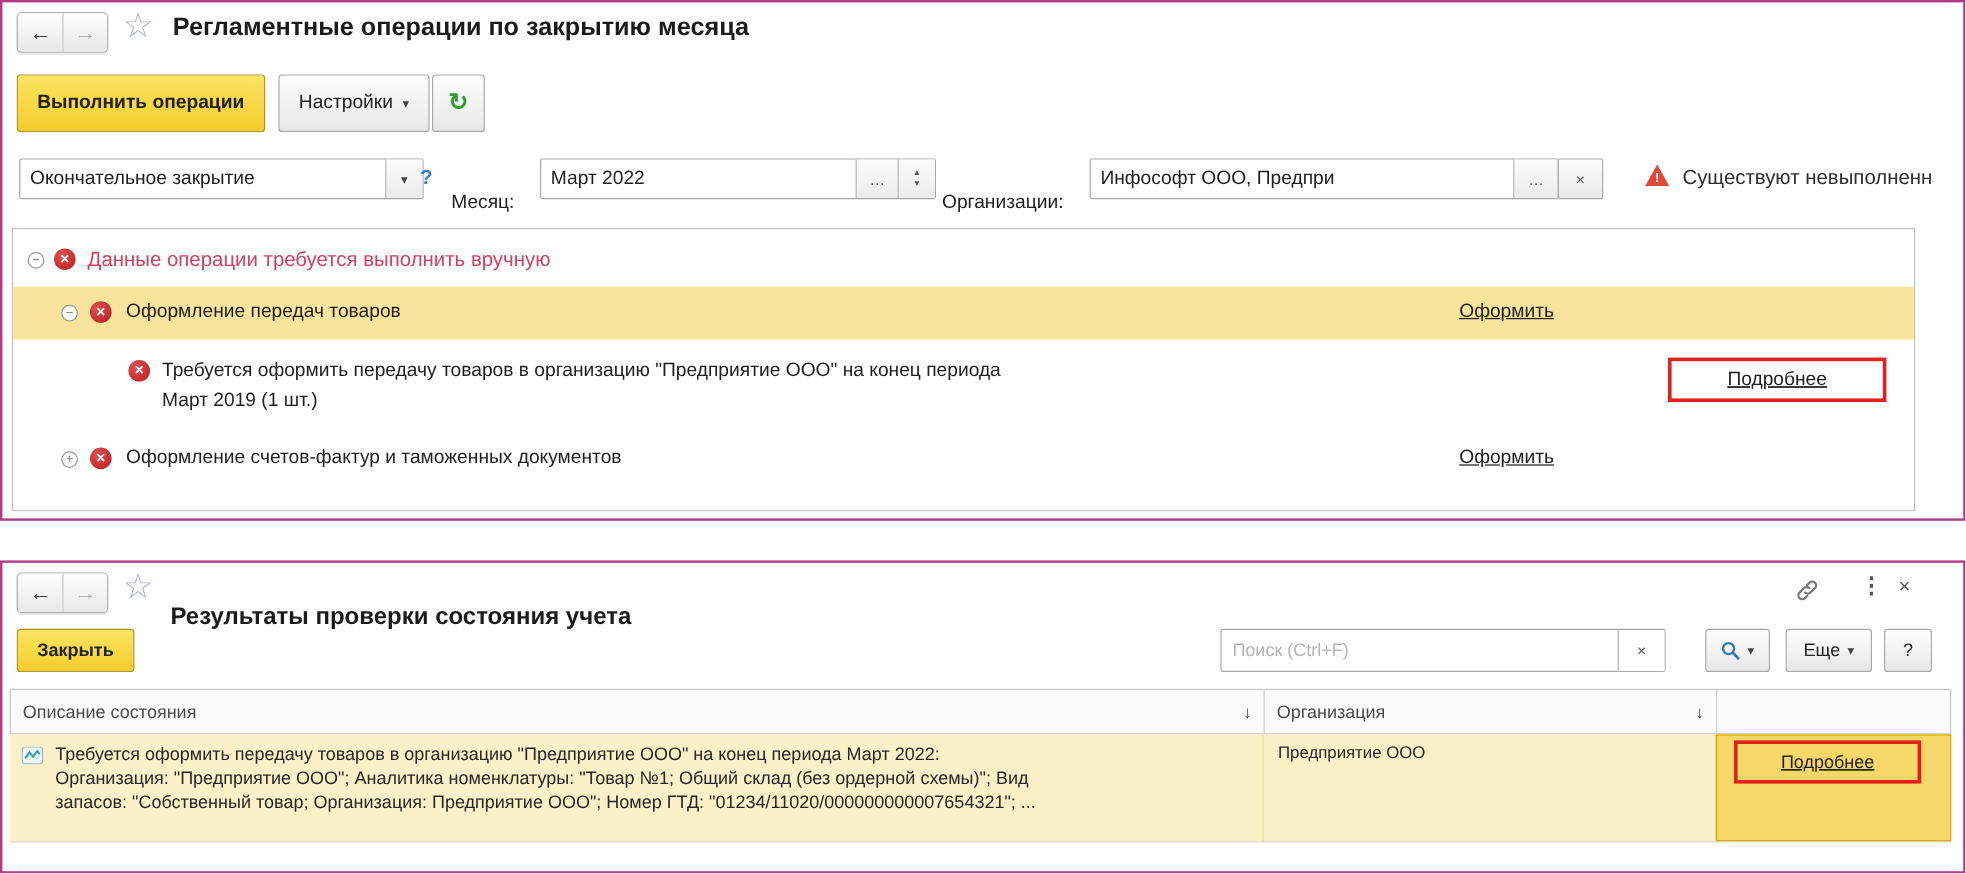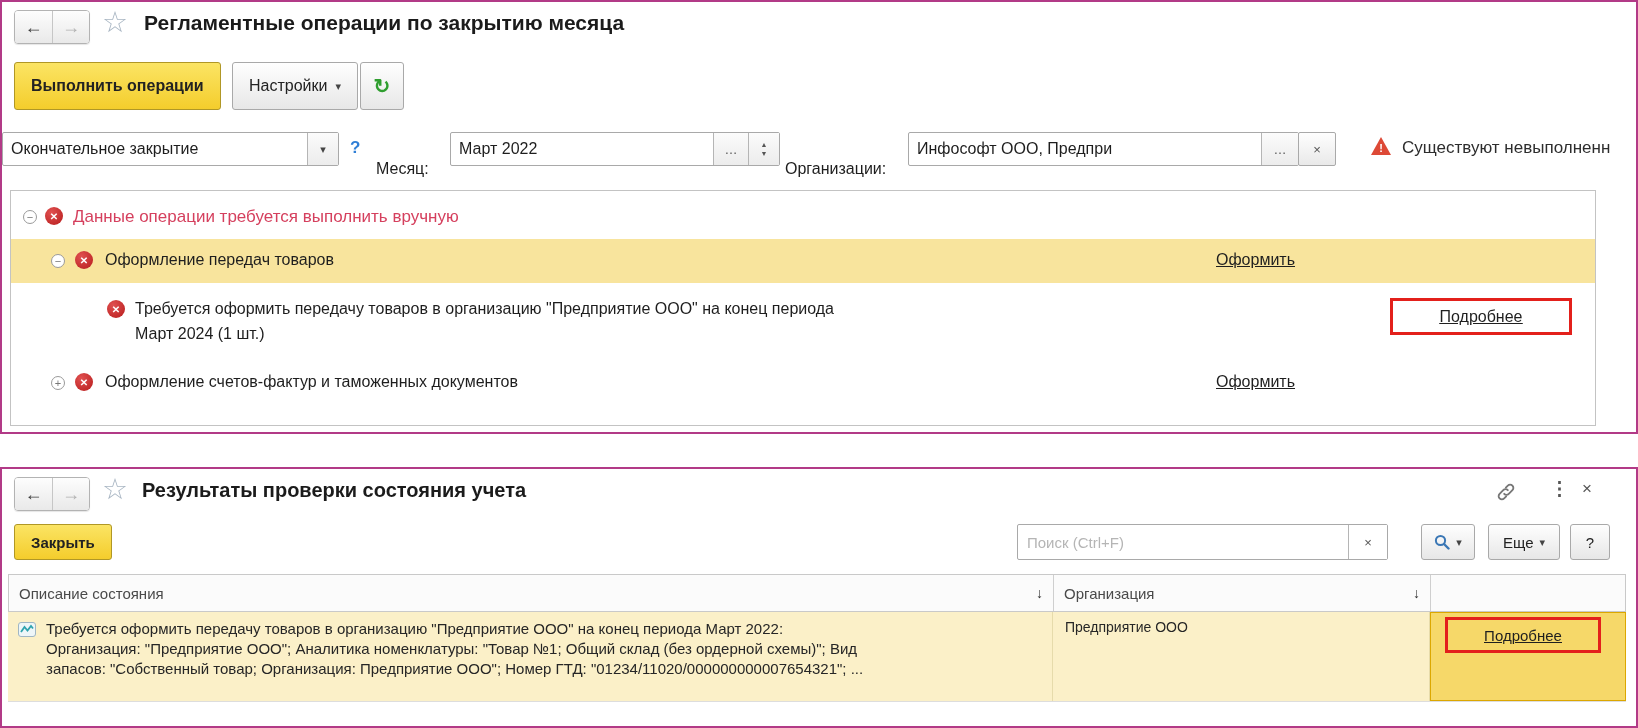--- a/index.html
+++ b/index.html
@@ -12,21 +12,21 @@
   
   .navgrp{position:absolute;display:flex;border:1px solid #b3b3b3;border-radius:4px;overflow:hidden;
           box-shadow:0 1px 1px rgba(0,0,0,.10);}
   .navbtn{width:37px;height:32px;display:flex;align-items:center;justify-content:center;
           background:linear-gradient(#fdfdfd,#e9e9e9);border:none;font-size:18px;color:#3c3c3c;cursor:pointer;
           font-family:inherit;padding:0;}
   .navbtn + .navbtn{border-left:1px solid #c6c6c6;}
   .navbtn.disabled{color:#b2b2b2;}
   .star{position:absolute;font-size:29px;line-height:1;color:#a9b6c3;cursor:pointer;}
   .wtitle{position:absolute;margin:0;font-weight:bold;color:#1b1b1b;white-space:nowrap;}
-  .t1{font-size:21px;} .t2{font-size:20px;}
+  .t1{font-size:21px;} .t2{font-size:20px;margin-top:24px;}
 
   
   .btn{position:absolute;display:inline-flex;align-items:center;justify-content:center;gap:8px;
        height:48px;padding:0 16px;background:linear-gradient(#fefefe,#e7e7e7);
        border:1px solid #a9a9a9;border-radius:3px;font-size:16px;color:#222;cursor:pointer;
        font-family:inherit;box-sizing:border-box;white-space:nowrap;}
   .btn.yellow{background:linear-gradient(#fbe464,#f4cd2c);border-color:#b09726;font-weight:bold;}
   .btn.small{height:36px;font-size:15px;}
   .caret{font-size:11px;color:#444;}
   .refresh-glyph{font-size:20px;font-weight:bold;color:#2f9e2f;line-height:1;}
@@ -116,21 +116,21 @@
 
     <button class="btn yellow" style="left:12px;top:60px;">Выполнить операции</button>
     <button class="btn" style="left:230px;top:60px;">
       <span>Настройки</span>
       <span class="caret">▾</span>
     </button>
     <button class="btn" style="left:358px;top:60px;width:44px;padding:0;">
       <span class="refresh-glyph">↻</span>
     </button>
 
-    <div class="field" style="left:0;top:130px;">
+    <div class="field" style="left:14px;top:130px;">
       <span class="ftext" style="width:288px;">Окончательное закрытие</span>
       <span class="fseg" style="width:30px;">
         <span class="caret">▾</span>
       </span>
     </div>
     <span class="help" style="left:348px;top:136px;">?</span>
     <span class="flabel" style="left:374px;top:138px;">Месяц:</span>
     <div class="field" style="left:448px;top:130px;">
       <span class="ftext" style="width:246px;">Март 2022</span>
       <span class="fseg" style="width:34px;">
@@ -175,21 +175,21 @@
         <span class="tlabel" style="left:94px;top:12px;">Оформление передач товаров</span>
         <a class="link abslink" style="left:1205px;top:12px;">Оформить</a>
       </div>
 
       <div class="trow" style="top:100px;height:66px;">
         <span class="errball" style="left:96px;top:9px;">
           <span>✕</span>
         </span>
         <div style="position:absolute;left:124px;top:5px;">
           <div class="tlabel" style="position:static;line-height:25px;">Требуется оформить передачу товаров в организацию "Предприятие ООО" на конец периода</div>
-          <div class="tlabel" style="position:static;line-height:25px;">Март 2024 (1 шт.)</div>
+          <div class="tlabel" style="position:static;line-height:25px;">Март 2019 (1 шт.)</div>
         </div>
         <div class="redbox" style="left:1379px;top:7px;width:182px;height:37px;">
           <a class="link">Подробнее</a>
         </div>
       </div>
 
       <div class="trow" style="top:174px;height:38px;">
         <span class="twisty" style="left:40px;top:11px;">+</span>
         <span class="errball" style="left:64px;top:8px;">
           <span>✕</span>

